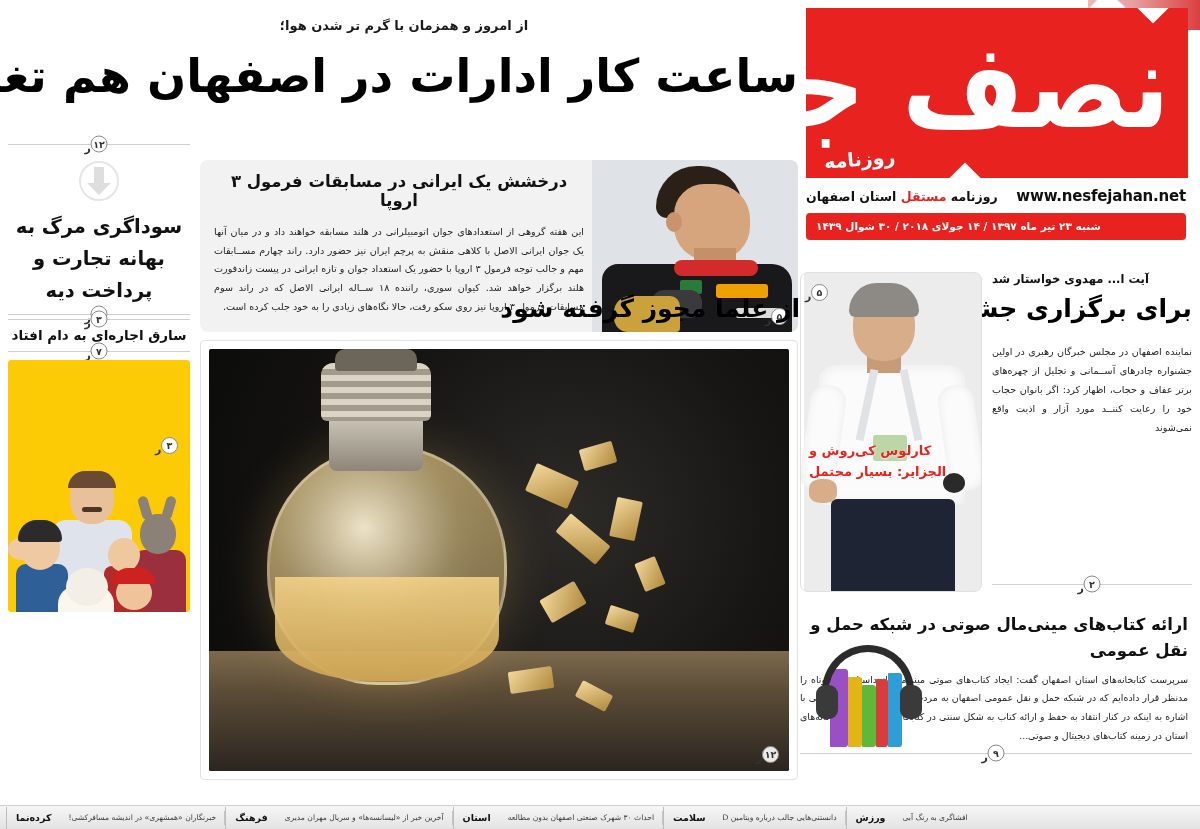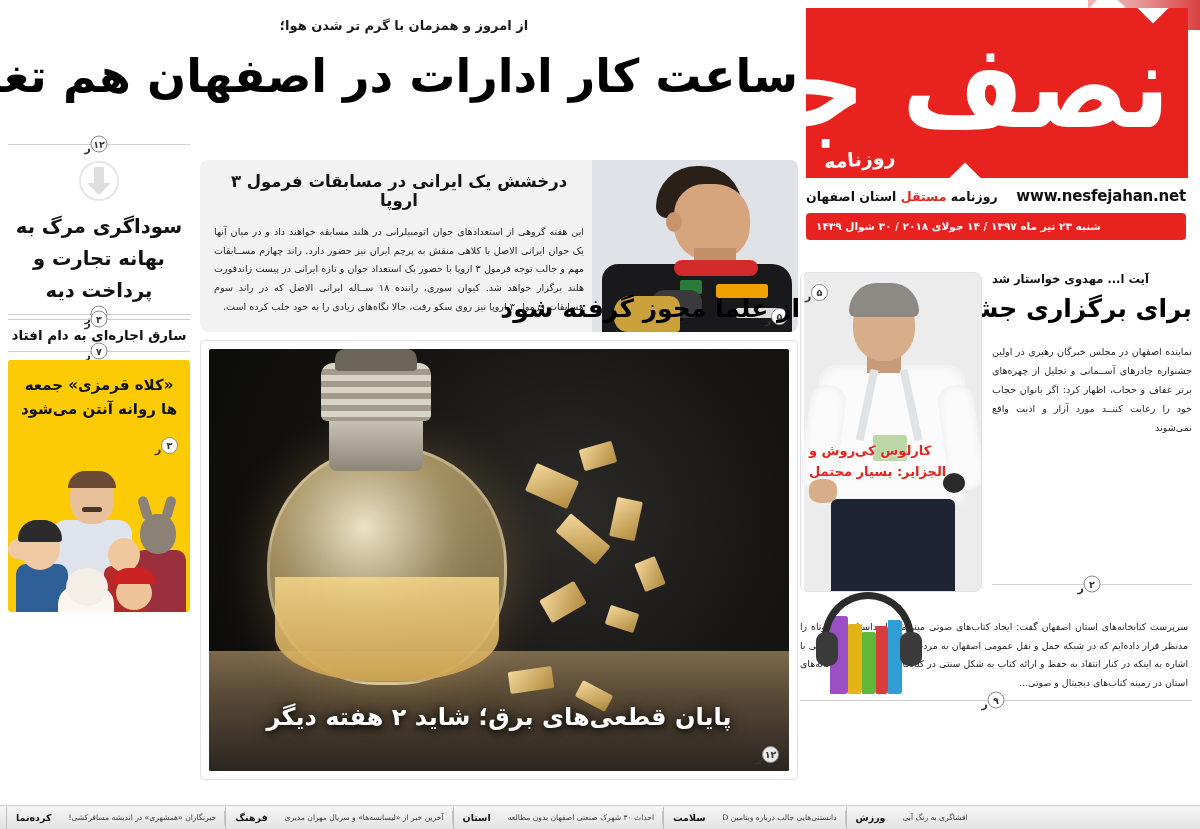--- a/index.html
+++ b/index.html
@@ -336,21 +336,20 @@
     <div class="sb-rule">
       <span class="pbadge">۳</span>
     </div>
 
     <div class="sb-item-sm">سارق اجاره‌ای به دام افتاد</div>
     <div class="sb-rule">
       <span class="pbadge">۷</span>
     </div>
 
     <div class="yellow-card">
-      <div class="yc-title">«کلاه قرمزی» جمعه ها روانه آنتن می‌شود</div>
       <div class="yc-badge">
         <span class="pbadge">۳</span>
       </div>
       <div class="yc-photo">
         <div class="pup p-hand"></div>
         <div class="pup man-body"></div>
         <div class="pup man-head"></div>
         <div class="pup man-hair"></div>
         <div class="pup man-mous"></div>
         <div class="pup p-donk-e1"></div>
@@ -403,21 +402,20 @@
       <div class="bulb-cap"></div>
       <div class="shard s1"></div>
       <div class="shard s2"></div>
       <div class="shard s3"></div>
       <div class="shard s4"></div>
       <div class="shard s5"></div>
       <div class="shard s6"></div>
       <div class="shard s7"></div>
       <div class="shard s8"></div>
       <div class="shard s9"></div>
-      <div class="bulb-caption">پایان قطعی‌های برق؛ شاید ۲ هفته دیگر</div>
       <div class="bulb-badge">
         <span class="pbadge">۱۲</span>
       </div>
     </div>
   </div>
 
   <div class="r1">
     <div class="r1-left">
       <div class="r1-kicker">آیت ا... مهدوی خواستار شد</div>
       <div class="r1-title">برای برگزاری جشن در اصفهان از علما مجوز گرفته شود</div>
@@ -442,20 +440,21 @@
       </div>
       <div class="r1-photo-cap">کارلوس کی‌روش و الجزایر: بسیار محتمل</div>
     </div>
 
     <div class="r1-rule">
       <span class="pbadge">۲</span>
     </div>
   </div>
 
   <div class="r2">
+    <div class="r2-title">ارائه کتاب‌های مینی‌مال صوتی در شبکه حمل و نقل عمومی</div>
     <div class="r2-wrap">
       <div class="r2-photo">
         <div class="bk bk1"></div>
         <div class="bk bk2"></div>
         <div class="bk bk3"></div>
         <div class="bk bk4"></div>
         <div class="bk bk5"></div>
         <div class="hp-band"></div>
         <div class="hp-cupL"></div>
         <div class="hp-cupR"></div>

